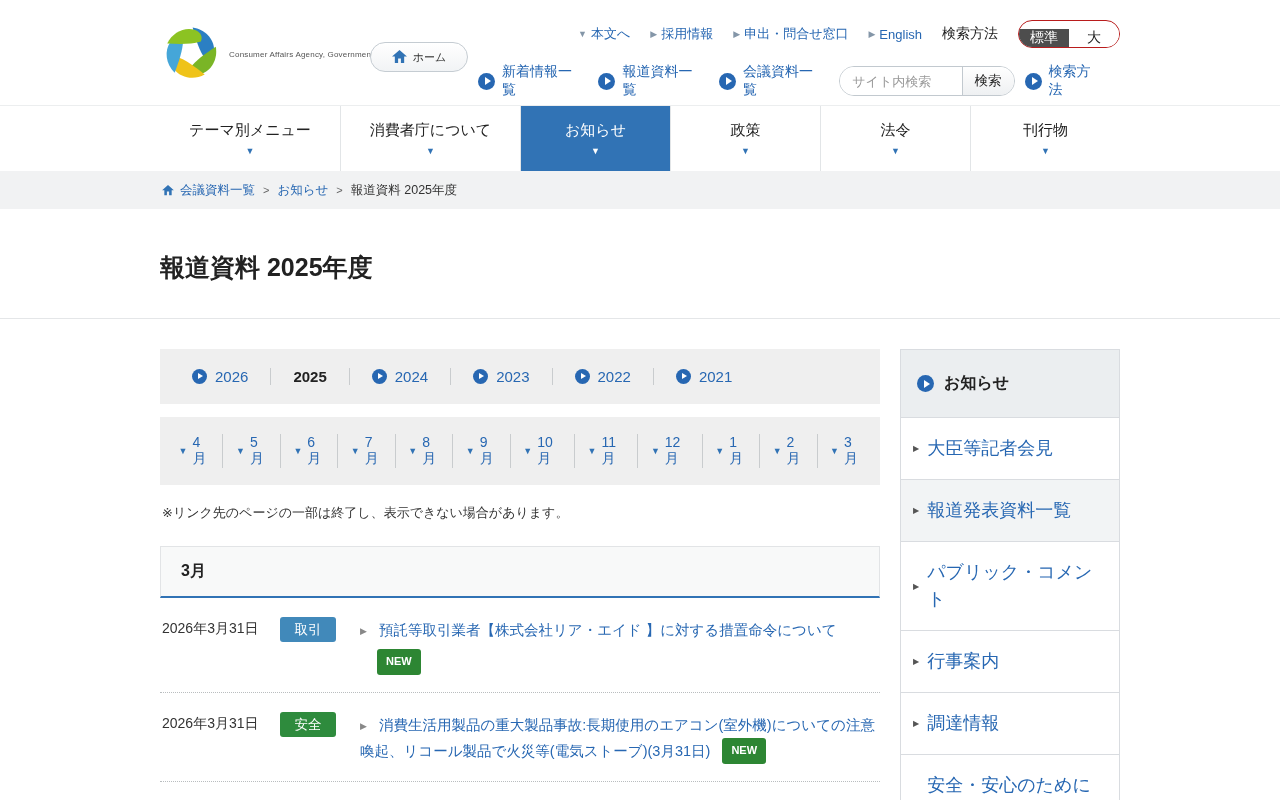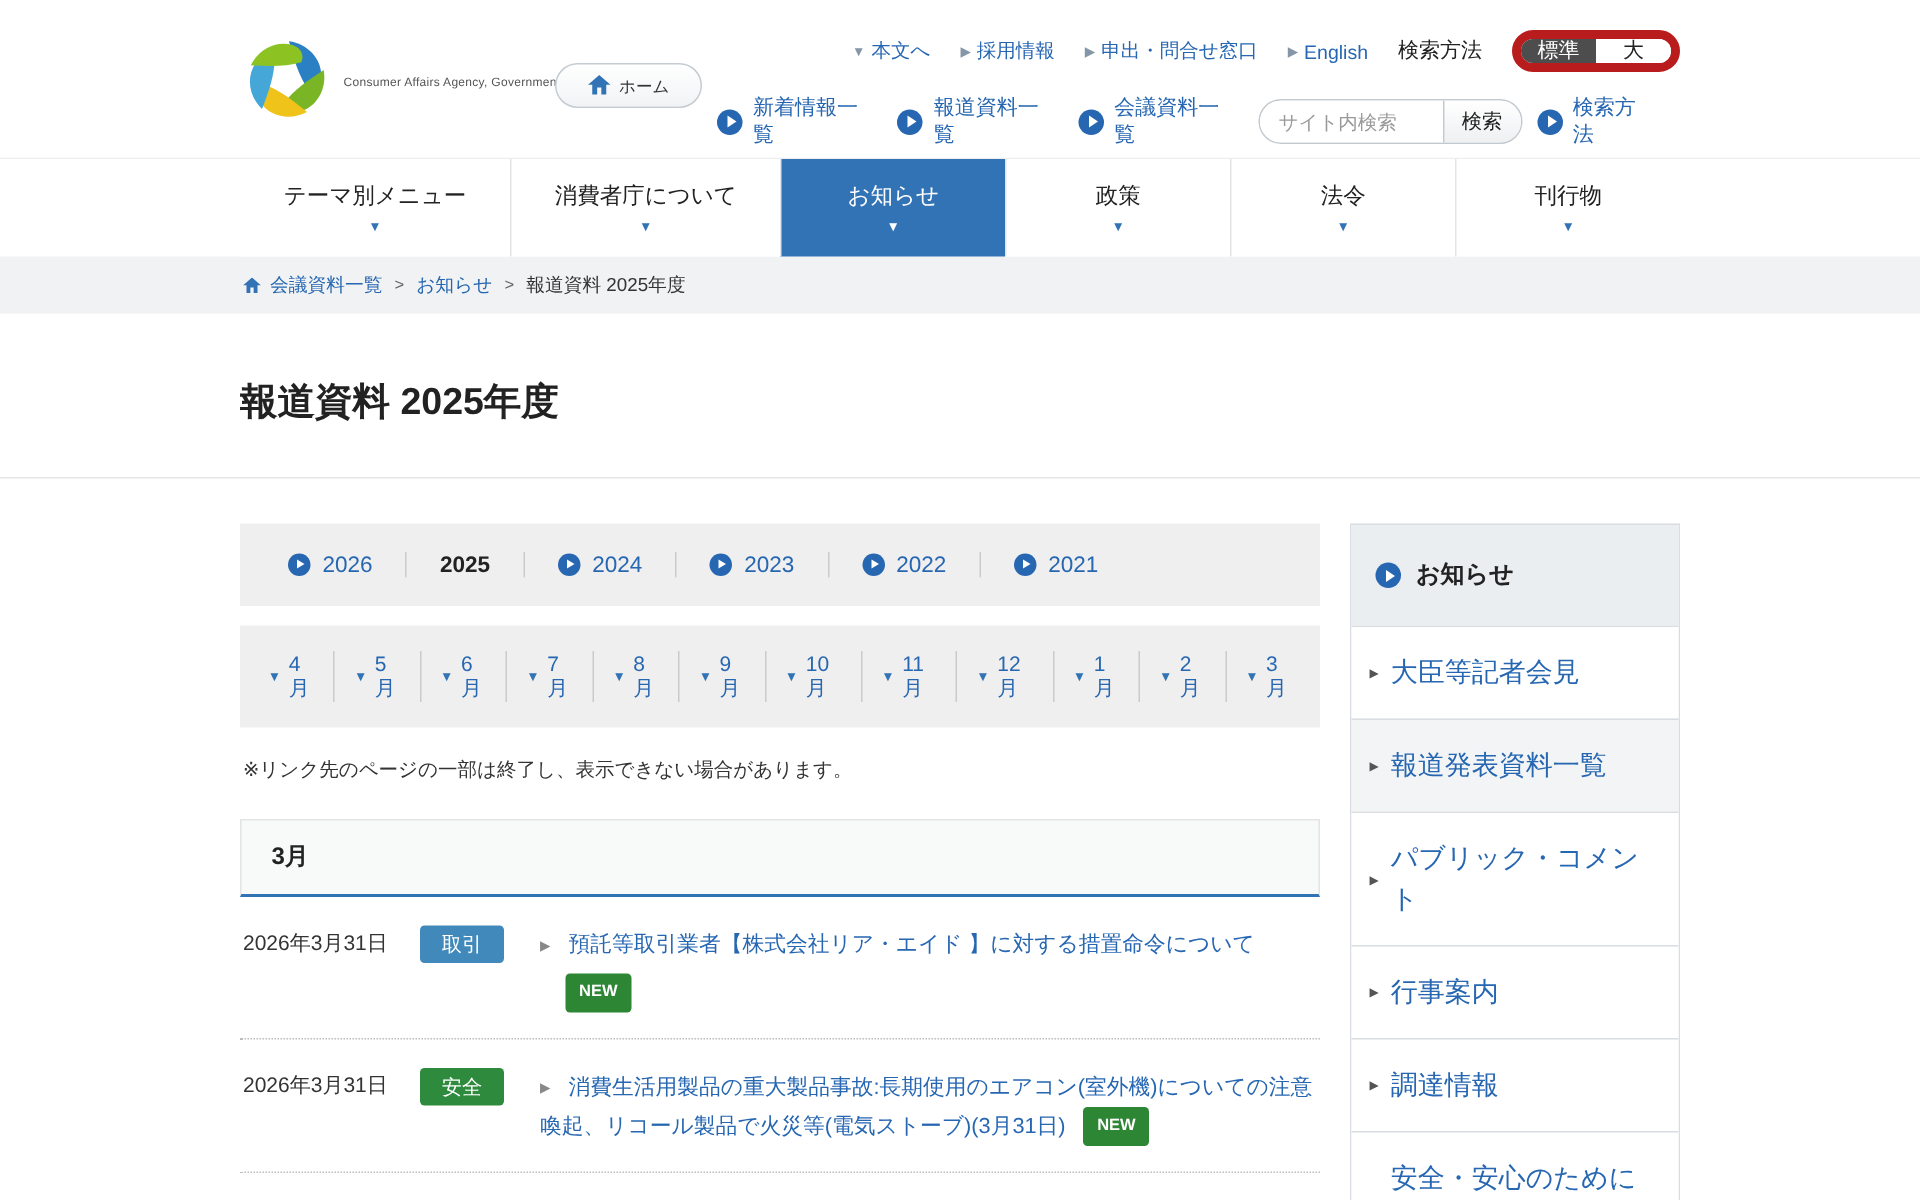--- a/index.html
+++ b/index.html
@@ -13,21 +13,21 @@
   .logo-text { margin-left:10px; }
   .logo-title { font-size:30px; font-weight:bold; color:#3d4145; letter-spacing:2px; line-height:1.1; }
   .logo-sub { font-size:8px; color:#555; margin-top:2px; letter-spacing:.2px; }
   .home-btn { position:absolute; left:370px; top:42px; width:98px; height:30px;
     border:1px solid #c5ccd2; border-radius:16px; background:linear-gradient(#ffffff,#f1f3f5);
     display:flex; align-items:center; justify-content:center; gap:6px; font-size:11px; color:#333; cursor:pointer; }
   .util-row { position:absolute; top:20px; right:160px; display:flex; align-items:center; gap:20px; font-size:13px; }
   .util-link { color:#2767b2; text-decoration:none; display:flex; align-items:center; gap:4px; cursor:pointer; }
   .util-marker { color:#8496a8; font-size:9px; }
   .fontsize-label { color:#222; font-size:14px; }
-  .fontsize-toggle { display:flex; border:6px solid #b91c1c; border-radius:16px; overflow:hidden; height:28px; }
+  .fontsize-toggle { display:flex; border:1px solid #b91c1c; border-radius:16px; overflow:hidden; height:28px;align-items:flex-end; }
   .fs-opt { width:50px; display:flex; align-items:center; justify-content:center; font-size:14px; cursor:pointer; background:#fff; color:#222; }
   .fs-opt.selected { background:#4d4d4d; color:#fff; }
   .quick-row { position:absolute; top:63px; left:478px; right:160px; display:flex; align-items:center; }
   .circle-link { display:flex; align-items:center; gap:7px; color:#2767b2; font-size:14px; text-decoration:none; margin-right:24px; cursor:pointer; }
   .circle-icon { width:17px; height:17px; border-radius:50%; background:#2767b2; position:relative; flex:0 0 auto; }
   .circle-icon::after { content:""; position:absolute; left:7px; top:4.5px; border-left:6px solid #fff;
     border-top:4px solid transparent; border-bottom:4px solid transparent; }
   .search-pill { display:flex; width:196px; height:30px; border:1px solid #c2c9cf; border-radius:16px; overflow:hidden; background:#fff; margin-right:10px; }
   .search-pill input { flex:1; border:none; outline:none; padding:0 12px; font-size:13px; color:#333; min-width:0; }
   .search-pill input::placeholder { color:#999; }

